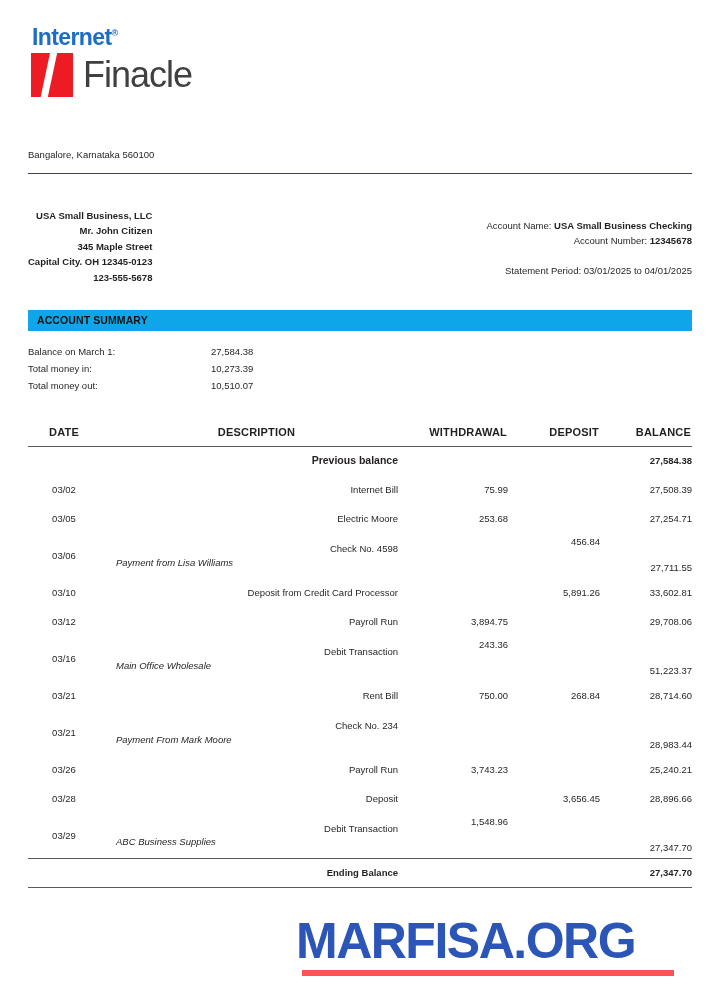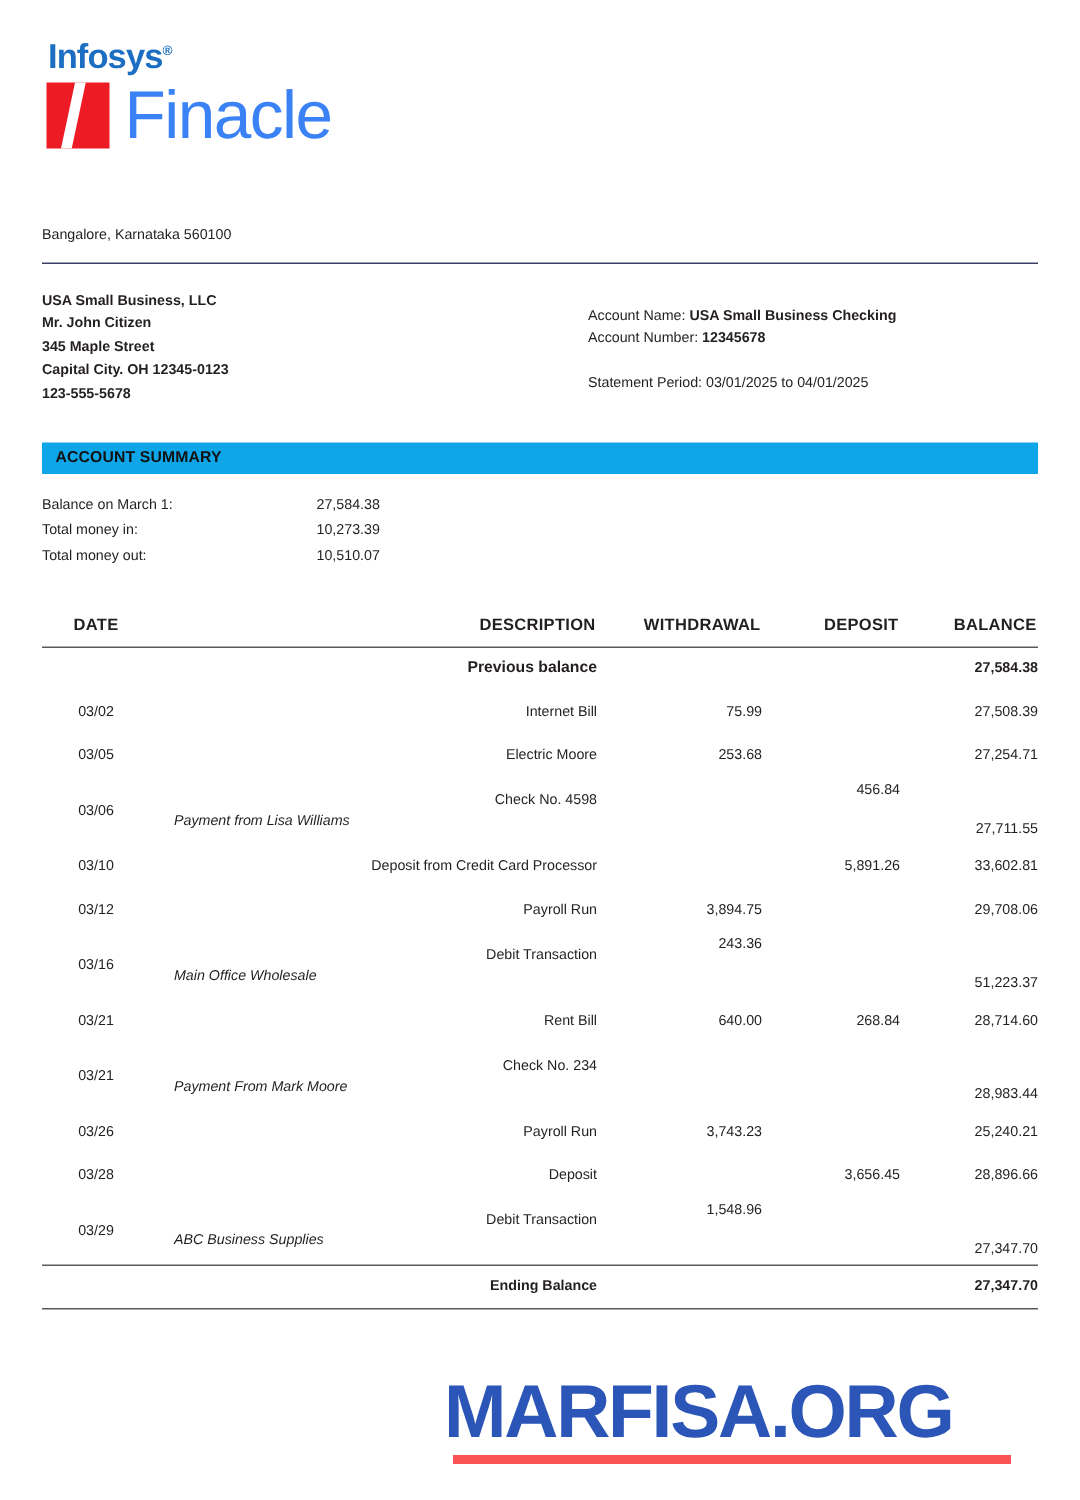--- a/index.html
+++ b/index.html
@@ -59,44 +59,45 @@
   .logo-mark .slash {
     position: absolute;
     top: -6px;
     left: 14px;
     width: 7px;
     height: 60px;
     background: #ffffff;
     transform: rotate(12deg);
   }
   .logo-finacle {
-    font-size: 45px;
+    font-size: 36px;
     line-height: 1;
-    color: #3b82f6;
+    color: #404040;
     margin-left: 10px;
     font-weight: 400;
     letter-spacing: -1px;
   }
 
   
   .bank-address {
     margin-top: 52px;
     font-size: 9.5px;
     color: #231f20;
   }
   .divider-top {
     margin-top: 13px;
     border-top: 1.6px solid #3b3f63;
   }
 
   
   .info-section {
     display: flex;
     justify-content: space-between;
-    margin-top: 17px;
+    margin-top: 34px;
+    text-align: right;
   }
   .customer-block {
     font-size: 9.5px;
     font-weight: 700;
     line-height: 1.62;
   }
   .account-block {
     width: 300px;
     font-size: 9.5px;
     line-height: 1.62;
@@ -138,21 +139,21 @@
   }
   .txn th {
     font-size: 11px;
     font-weight: 700;
     color: #231f20;
     padding-bottom: 8px;
     letter-spacing: 0.2px;
   }
   .txn thead tr { border-bottom: 1.4px solid #5a5a5a; }
   .th-date { width: 72px; text-align: center; }
-  .th-desc { text-align: right; padding-left: 16px; }
+  .th-desc { text-align: center; padding-left: 16px; }
   .th-wd   { width: 110px; text-align: right; }
   .th-dep  { width: 92px;  text-align: right; }
   .th-bal  { width: 92px;  text-align: right; }
 
   .txn td {
     vertical-align: middle;
     padding: 0;
   }
   .txn tbody tr { height: 29px; }
   .txn tbody tr.two-line { height: 45px; }
@@ -201,21 +202,21 @@
     height: 6px;
     background: #fb5457;
   }
 </style>
 </head>
 <body>
 
 <div class="page">
 
   <div class="logo-block">
-    <div class="logo-infosys"><span>Infosys</span><span class="tm">®</span></div>
+    <div class="logo-infosys"><span>Internet</span><span class="tm">®</span></div>
     <div class="logo-row">
       <div class="logo-mark">
         <div class="slash"></div>
       </div>
       <div class="logo-finacle">Finacle</div>
     </div>
   </div>
 
   <div class="bank-address">Bangalore, Karnataka 560100</div>
   <div class="divider-top"></div>
@@ -337,21 +338,21 @@
         <td class="c-wd">243.36</td>
         <td class="c-dep"></td>
         <td class="c-bal">51,223.37</td>
       </tr>
 
       <tr>
         <td class="c-date">03/21</td>
         <td class="c-desc">
           <span class="desc-main">Rent Bill</span>
         </td>
-        <td class="c-wd">640.00</td>
+        <td class="c-wd">750.00</td>
         <td class="c-dep">268.84</td>
         <td class="c-bal">28,714.60</td>
       </tr>
 
       <tr class="two-line">
         <td class="c-date">03/21</td>
         <td class="c-desc">
           <span class="desc-main">Check No. 234</span>
           <span class="desc-sub">Payment From Mark Moore</span>
         </td>

